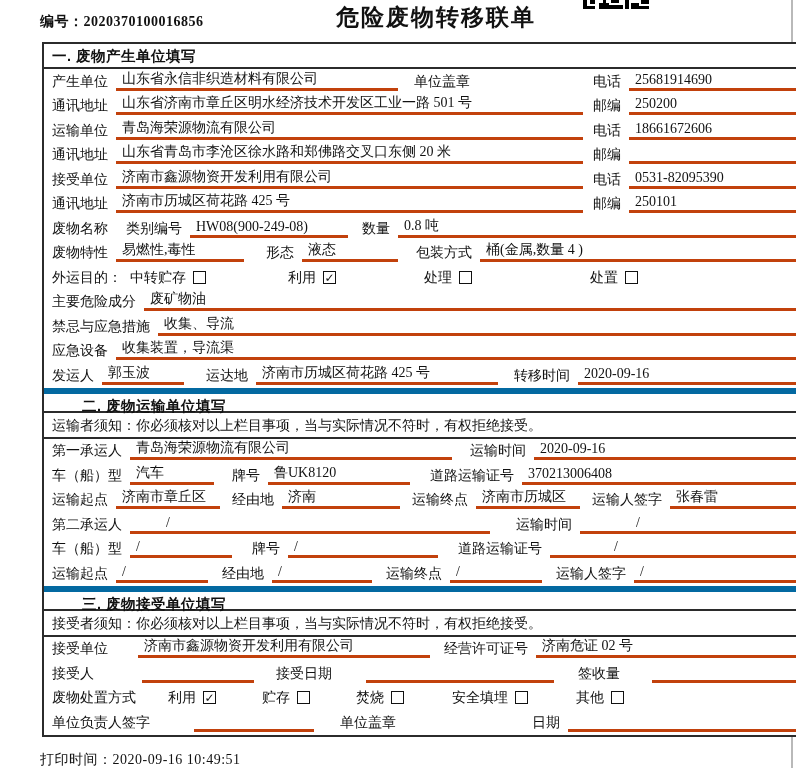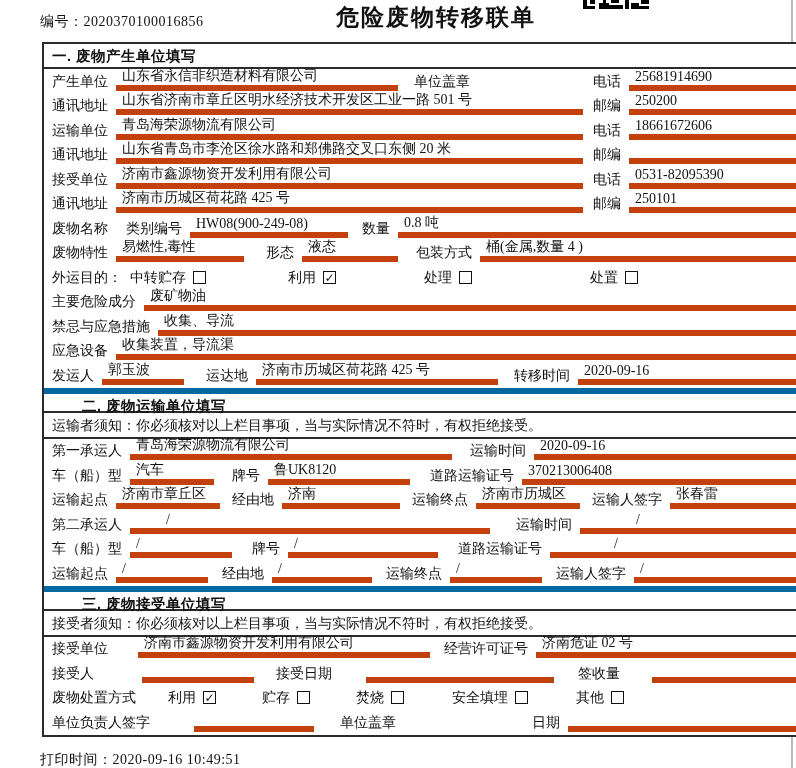--- a/index.html
+++ b/index.html
@@ -5,37 +5,37 @@
   * { box-sizing: border-box; }
   html,body { margin:0; padding:0; }
   body {
     width:796px; height:768px; background:#ffffff; position:relative;
     font-family:"Liberation Serif","DejaVu Serif",serif;
     font-size:14px; color:#111; overflow:hidden;
   }
   .page-edge { position:absolute; right:3px; top:0; bottom:0; width:2px; background:#b9b9b9; }
 
   .header { position:relative; height:42px; }
-  .docno { position:absolute; left:40px; top:13px; white-space:nowrap; letter-spacing:0.5px; }
+  .docno { position:absolute; left:40px; top:13px; white-space:nowrap; letter-spacing:0.5px;font-weight:bold; }
   .title { position:absolute; left:0; top:2px; width:100%; text-align:center; text-indent:76px;
            font-size:23px; font-weight:bold; letter-spacing:2px; font-family:"Liberation Sans","DejaVu Sans",sans-serif; }
   .qr-frag { position:absolute; left:583px; top:0; width:66px; height:9px; }
 
   .form { position:absolute; left:42px; top:42px; width:769px; border:2px solid #2b2b2b; background:#fff; }
 
   .sec-header { font-weight:bold; padding:3px 8px 4px 8px; border-bottom:2px solid #2b2b2b;
                 font-size:14.5px; letter-spacing:0.5px; height:25px;
                 font-family:"Liberation Sans","DejaVu Sans",sans-serif; }
   .sec-header.inner { border-top:6px solid #0369a1;padding-left:38px; }
 
   .note-row { padding:4px 8px 5px 8px; border-bottom:2px solid #2b2b2b; height:26px; white-space:nowrap; }
 
   .row { display:flex; align-items:flex-end; padding:0 8px 3px 8px; height:24.5px; white-space:nowrap; }
   .lbl { margin-right:8px; flex:none; }
-  .val { border-bottom:6px solid #c2410c; padding:0 6px 0 6px; flex:none; min-height:17px; overflow:hidden; }
+  .val { border-bottom:3px solid #c2410c; padding:0 6px 0 6px; flex:none; min-height:17px; overflow:hidden; }
   .grow { flex:1 1 auto; }
   .ctr { text-align:left; }
   .ml-auto { margin-left:auto; }
   .rv { width:172px; }
 
   .cb-item { display:flex; align-items:center; flex:none; }
   .cb { display:inline-block; width:13px; height:13px; border:1px solid #111; margin-left:7px;
         font-size:12px; line-height:12px; text-align:center; font-weight:bold; flex:none;
         font-family:"DejaVu Sans",sans-serif; margin-bottom:1px; }
 

